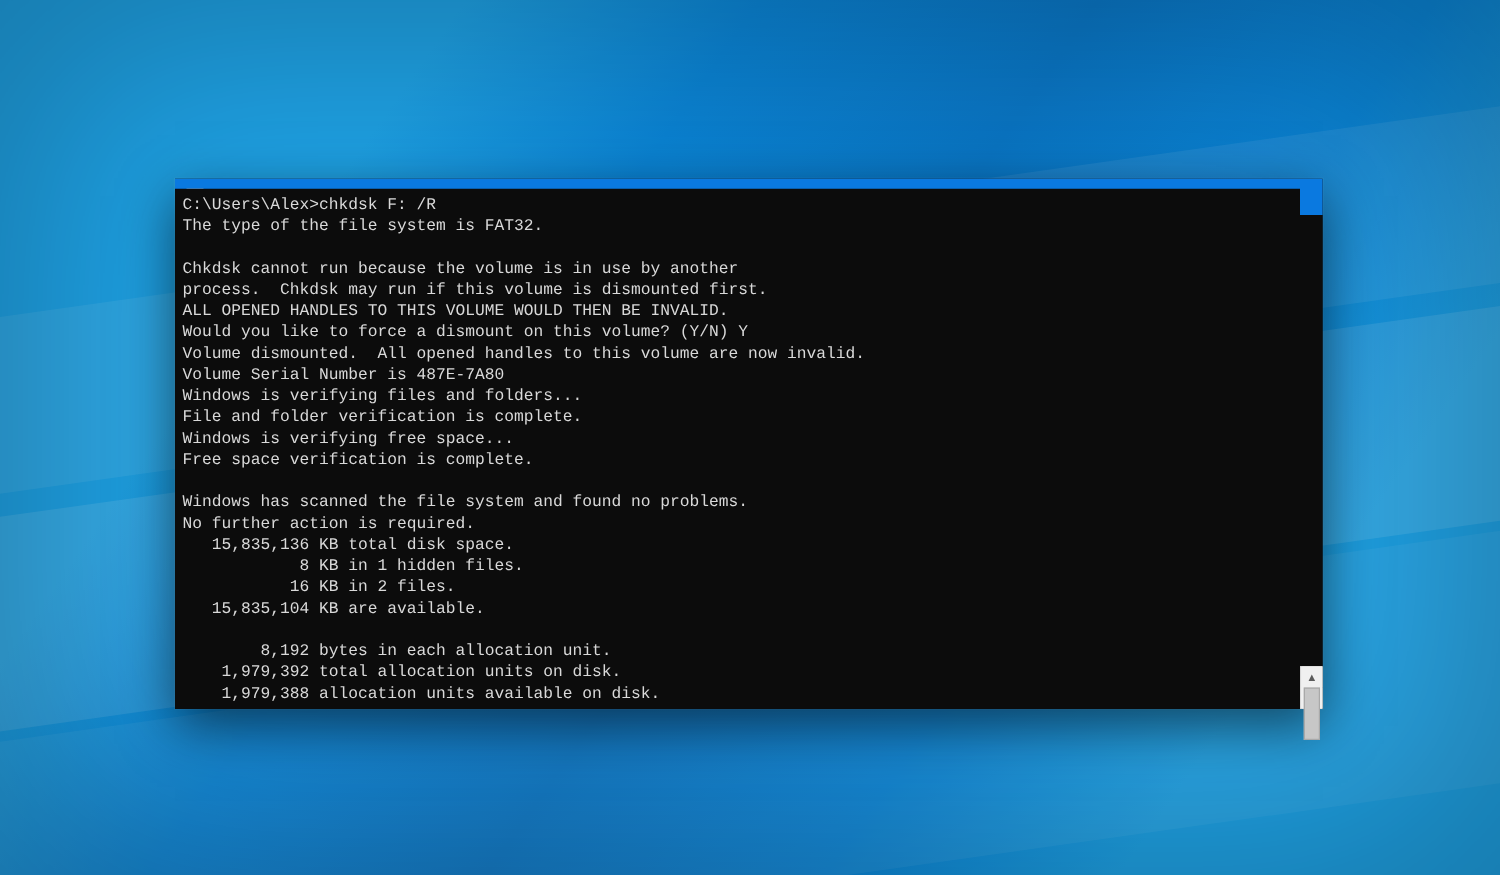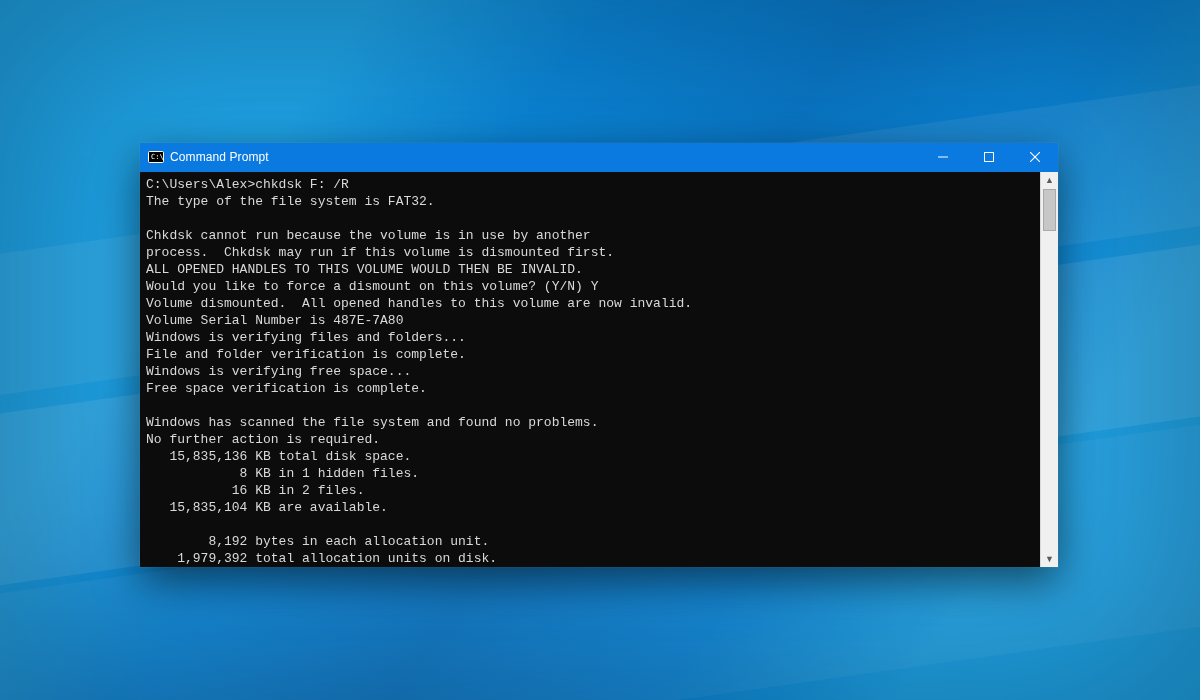--- a/index.html
+++ b/index.html
@@ -97,20 +97,21 @@
   }
   .win-btn svg { display: block; }
 
   
   .client {
     position: relative;
     flex: 1 1 auto;
     display: flex;
     background: #0c0c0c;
     min-height: 0;
+    align-items: flex-end;
   }
   .terminal {
     flex: 1 1 auto;
     background: #0c0c0c;
     color: #d9d9d9;
     font-family: Consolas, "Courier New", monospace;
     font-size: 13px;
     line-height: 17px;
     padding: 4px 6px 4px 6px;
     white-space: pre;

